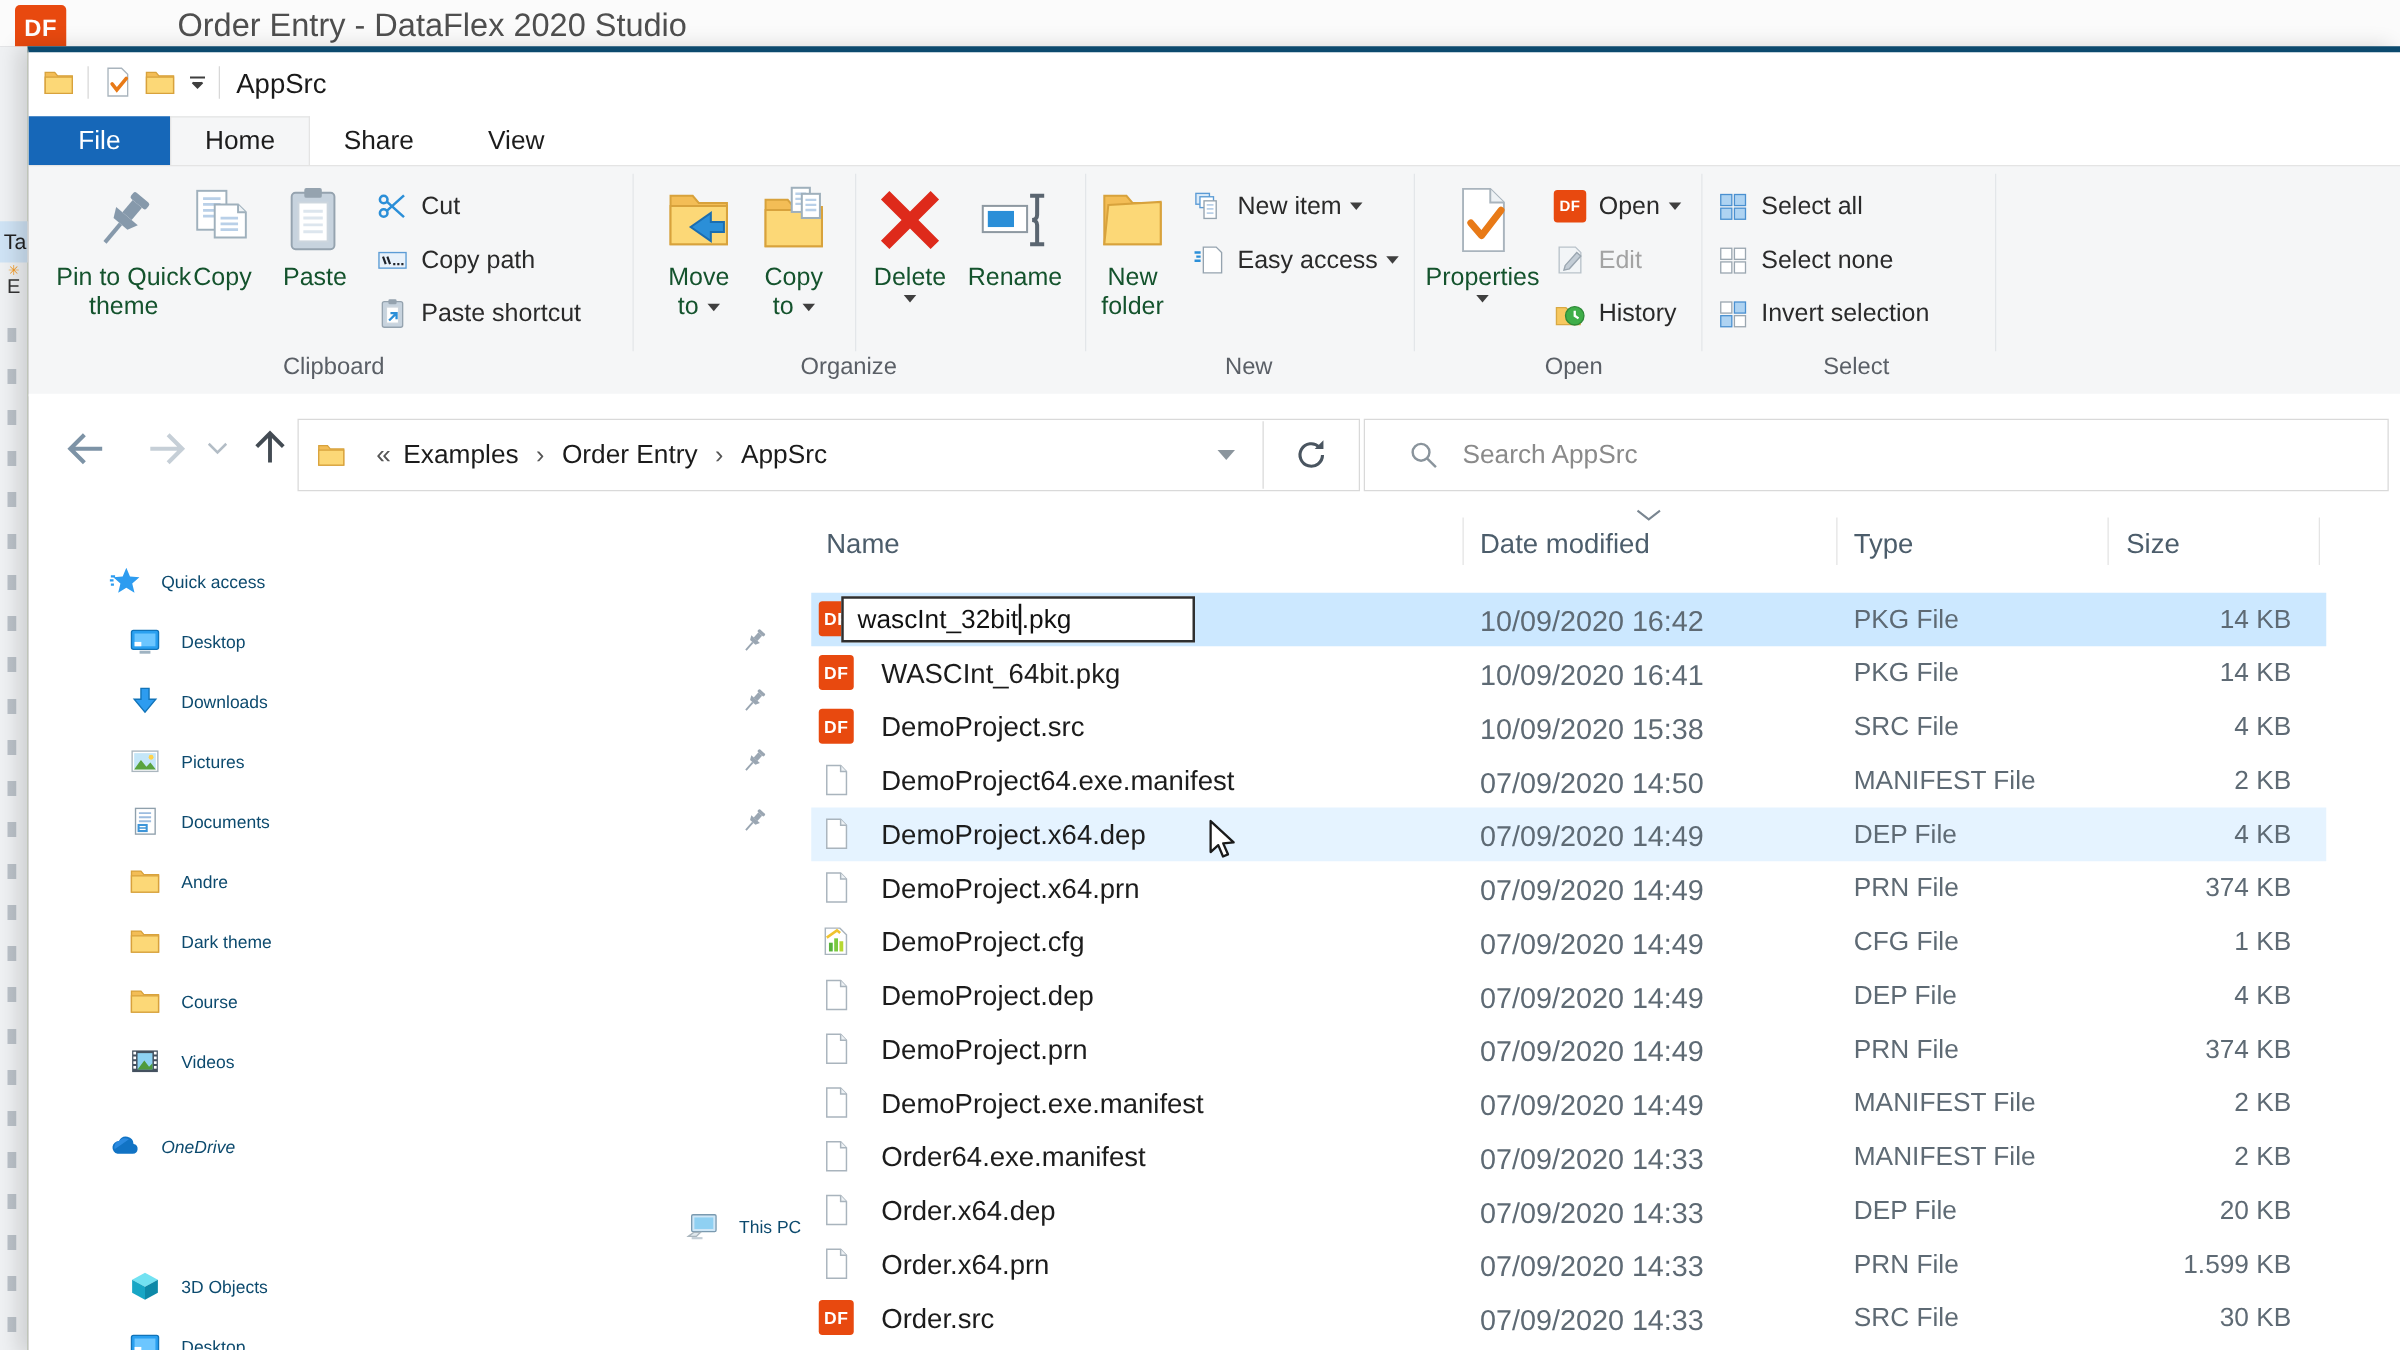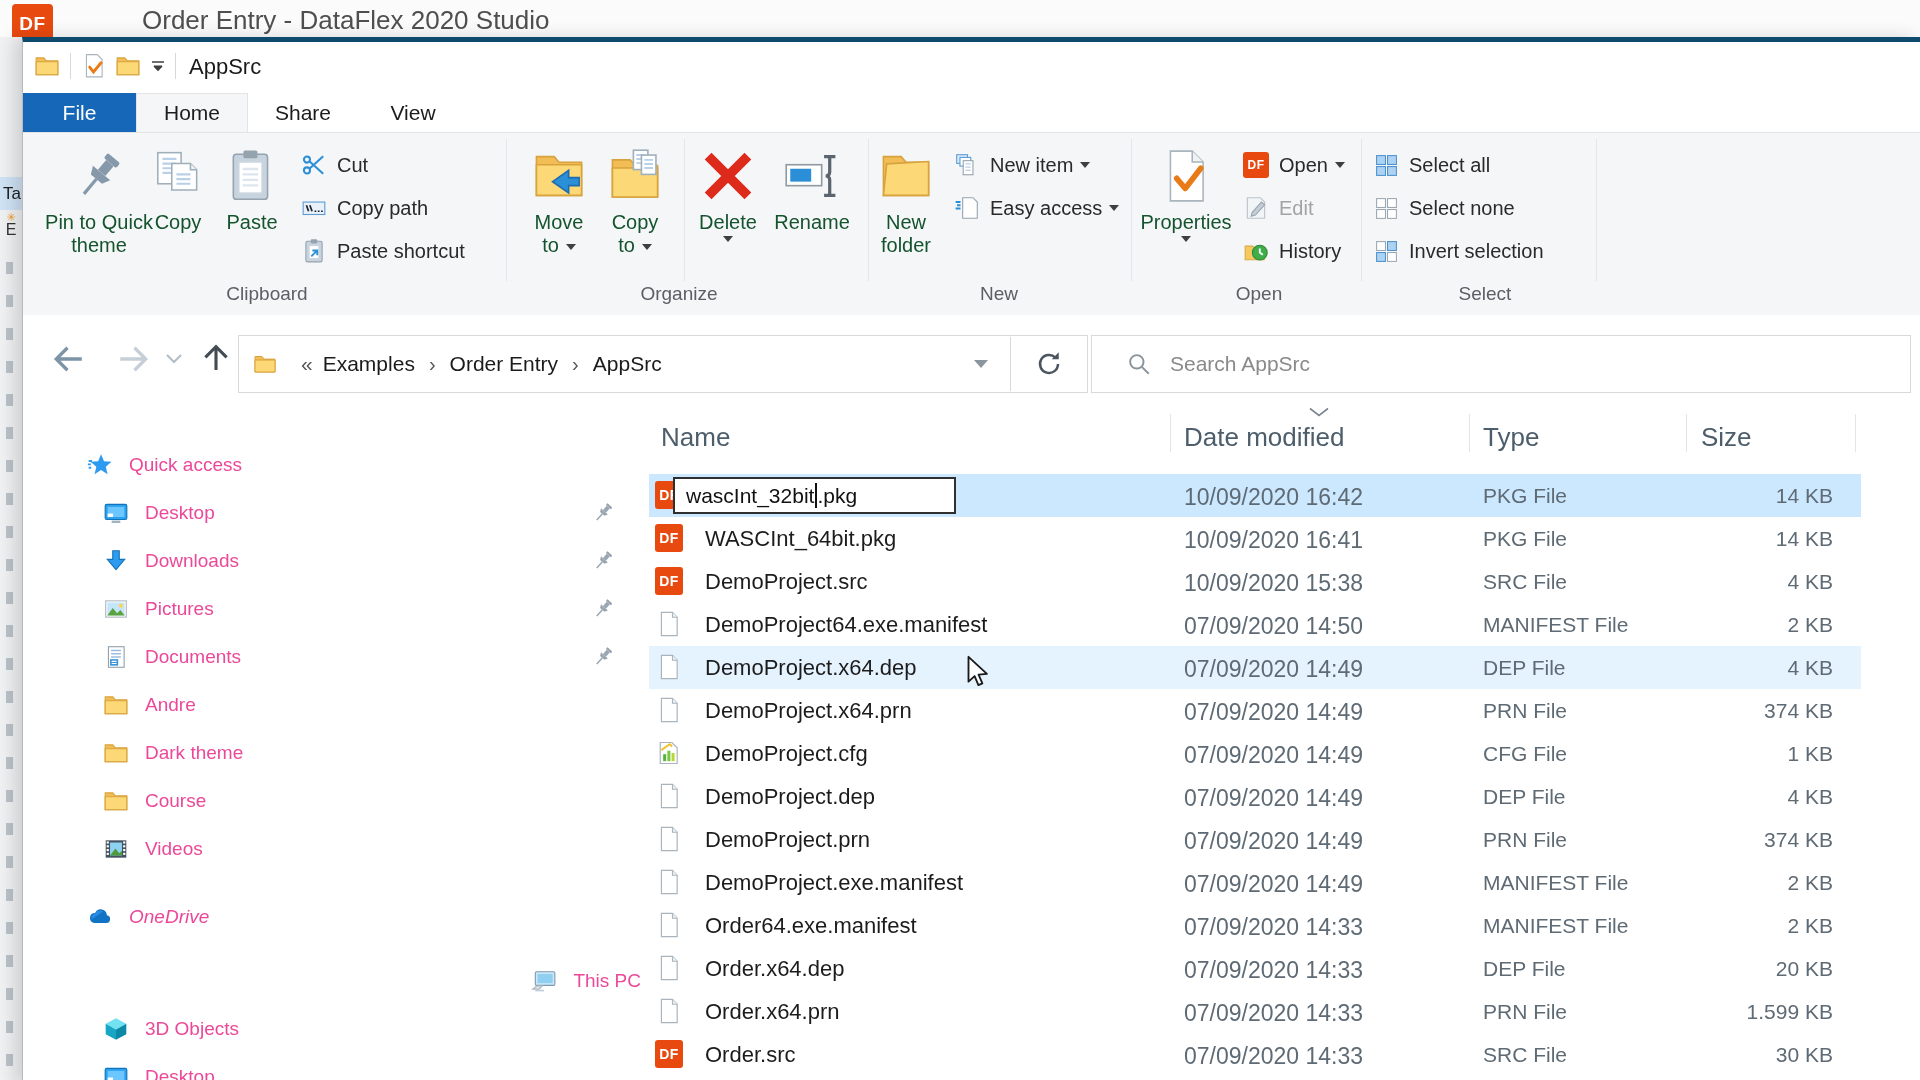--- a/index.html
+++ b/index.html
@@ -55,26 +55,26 @@
   .addr-caret{width:0;height:0;border-left:7px solid transparent;border-right:7px solid transparent;border-top:8px solid #8b959d;margin-right:22px}
   .addr-div{width:1px;height:54px;background:#d9d9d9}
   .refresh{width:76px;display:flex;align-items:center;justify-content:center;height:100%}
   .searchbox{position:absolute;left:1068px;top:20px;width:818px;height:56px;background:#fff;border:1px solid #d9d9d9;display:flex;align-items:center}
   .searchbox input{border:none;outline:none;font-family:"Liberation Sans",sans-serif;font-size:21px;color:#777;flex:1;background:transparent}
   .searchbox input::placeholder{color:#8a8a8a;opacity:1}
   .mag{margin:0 16px 0 34px}
   
   .main{position:absolute;left:0;top:360px;right:0;bottom:0;display:flex;overflow:hidden;background:#fff}
   .sidebar{width:618px;padding-top:39px;box-sizing:border-box;flex:none}
-  .side-item{display:flex;align-items:center;height:48px;padding-left:62px;font-size:19px;color:#ec4899;position:relative;cursor:default}
+  .side-item{display:flex;align-items:center;height:48px;padding-left:62px;font-size:14px;color:#0c4a6e;position:relative;cursor:default}
   .side-item.lvl1{padding-left:78px}
   .side-item .sic{width:30px;display:flex;justify-content:center;margin-right:14px;flex:none}
   .side-item .pin{position:absolute;right:26px;top:12px}
   .filearea{position:relative;flex:1;overflow:hidden}
-  .cols{position:absolute;top:8px;left:0;right:0;height:48px;font-size:26px;color:#4c5d6b}
+  .cols{position:absolute;top:8px;left:0;right:0;height:48px;font-size:22px;color:#4c5d6b}
   .cols .h{position:absolute;top:12px;white-space:nowrap}
   .cols .cdiv{position:absolute;top:4px;width:1px;height:38px;background:#e4e4e4}
   .sortchev{position:absolute;left:666px;top:-4px}
   .rows{position:absolute;top:72px;left:0;right:0;bottom:0;overflow:hidden}
   .file-row{position:absolute;left:8px;width:1212px;height:43px;font-size:22px;color:#1c1c1c}
   .file-row.selected{background:#cce8ff}
   .file-row.hover{background:#e5f3ff}
   .c-icon{position:absolute;left:6px;top:7px;width:28px;height:28px}
   .c-icon svg{width:28px;height:28px}
   .c-name{position:absolute;left:56px;top:9px;white-space:nowrap}

